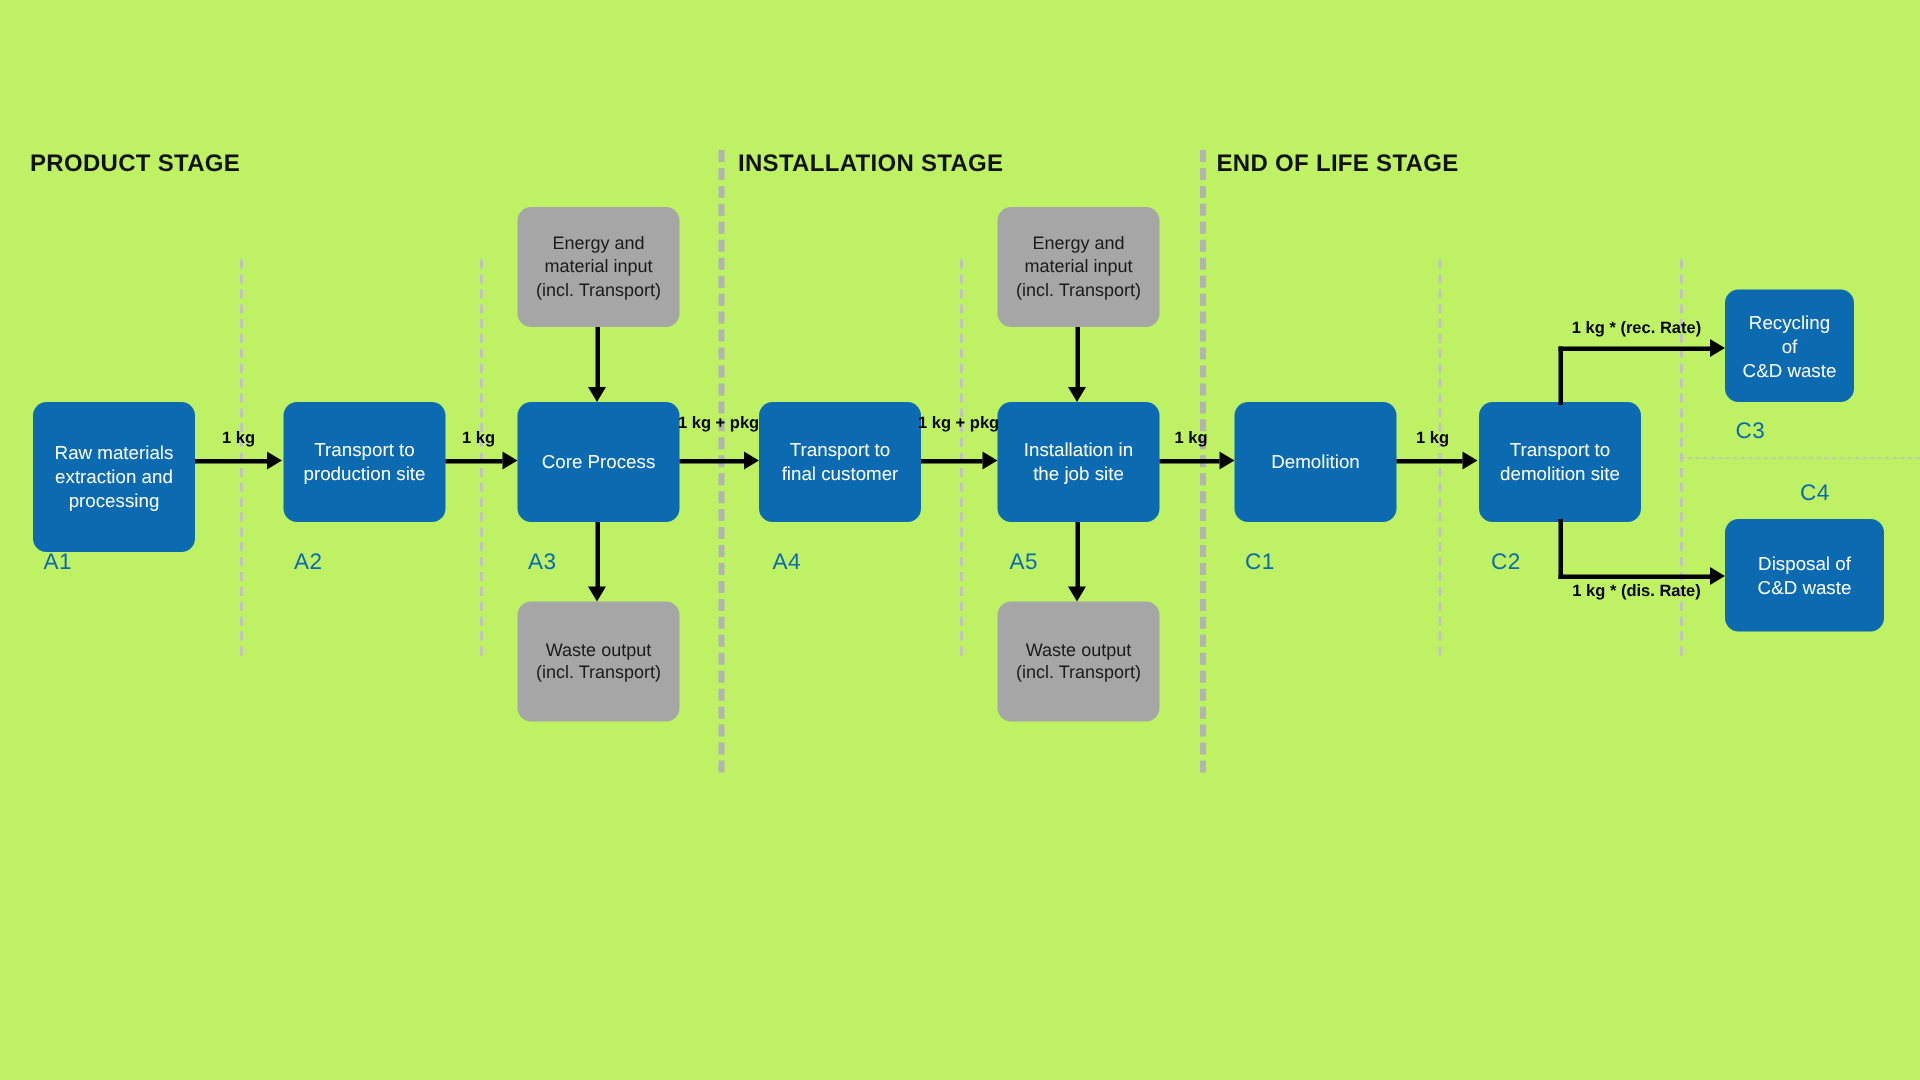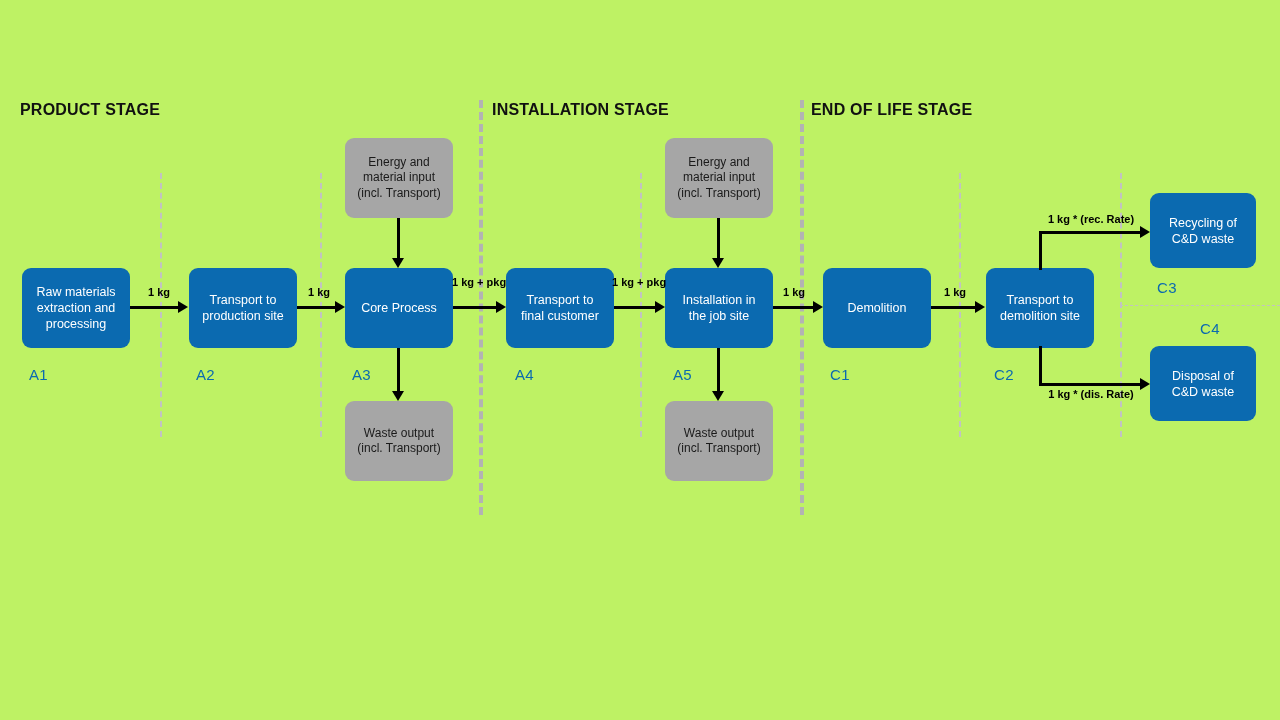--- a/index.html
+++ b/index.html
@@ -125,21 +125,21 @@
   <div class="div-thick" style="left:800px; top:100px; height:415px;"></div>
 
   <div class="div-thin" style="left:160px; top:173px; height:264px;"></div>
   <div class="div-thin" style="left:320px; top:173px; height:264px;"></div>
   <div class="div-thin" style="left:640px; top:173px; height:264px;"></div>
   <div class="div-thin" style="left:959px; top:173px; height:264px;"></div>
   <div class="div-thin" style="left:1120px; top:173px; height:264px;"></div>
 
   <div class="div-horiz" style="left:1120px; top:305px; width:160px;"></div>
 
-  <div class="box blue" style="left:22px; top:268px; width:108px; height:80px;">
+  <div class="box blue" style="left:22px; top:268px; width:108px; height:100px;">
     <div>
       <span>Raw materials</span>
       <span>extraction and</span>
       <span>processing</span>
     </div>
   </div>
   <div class="code" style="left:29px; top:366px;">A1</div>
 
   <div class="box blue" style="left:189px; top:268px; width:108px; height:80px;">
     <div>
@@ -180,21 +180,21 @@
   <div class="code" style="left:830px; top:366px;">C1</div>
 
   <div class="box blue" style="left:986px; top:268px; width:108px; height:80px;">
     <div>
       <span>Transport to</span>
       <span>demolition site</span>
     </div>
   </div>
   <div class="code" style="left:994px; top:366px;">C2</div>
 
-  <div class="box blue" style="left:1150px; top:193px; width:106px; height:75px;">
+  <div class="box blue" style="left:1150px; top:193px; width:86px; height:75px;">
     <div>
       <span>Recycling of</span>
       <span>C&amp;D waste</span>
     </div>
   </div>
   <div class="code" style="left:1157px; top:279px;">C3</div>
 
   <div class="box blue" style="left:1150px; top:346px; width:106px; height:75px;">
     <div>
       <span>Disposal of</span>

